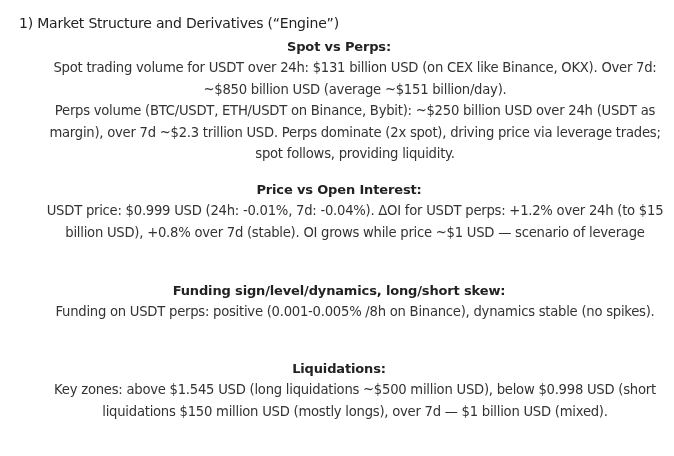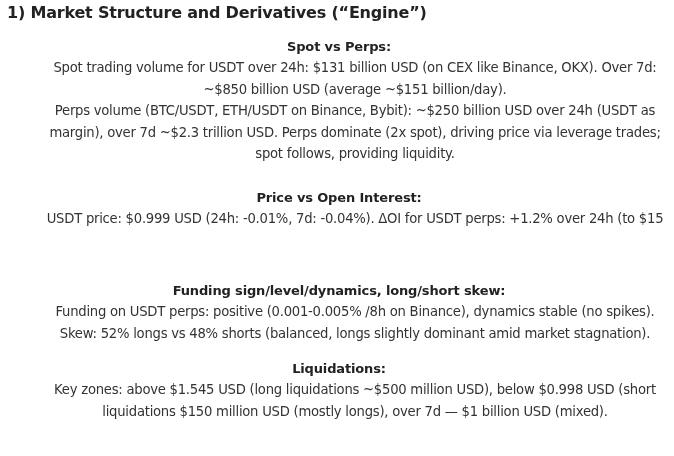--- a/index.html
+++ b/index.html
@@ -8,24 +8,24 @@
     background: #ffffff;
   }
   body {
     width: 674px;
     height: 456px;
     overflow: hidden;
     font-family: "DejaVu Sans", "Liberation Sans", sans-serif;
     color: #2b2b2b;
   }
   .title {
-    font-size: 16px;
-    font-weight: bold;
+    font-size: 14px;
+    font-weight: normal;
     color: #222;
-    margin: 0;
+    margin: 12px;
     position: absolute;
     left: 7px;
     top: 3px;
     letter-spacing: -0.2px;
     white-space: nowrap;
   }
   .section {
     position: absolute;
     left: 7px;
     width: 664px;
@@ -62,32 +62,32 @@
   <h3>Spot vs Perps:</h3>
   <p>
     <span class="line">Spot trading volume for USDT over 24h: $131 billion USD (on CEX like Binance, OKX). Over 7d:</span>
     <span class="line">~$850 billion USD (average ~$151 billion/day).</span>
     <span class="line">Perps volume (BTC/USDT, ETH/USDT on Binance, Bybit): ~$250 billion USD over 24h (USDT as</span>
     <span class="line">margin), over 7d ~$2.3 trillion USD. Perps dominate (2x spot), driving price via leverage trades;</span>
     <span class="line">spot follows, providing liquidity.</span>
   </p>
 </div>
 
-<div class="section" style="top:187px;">
+<div class="section" style="top:179px;">
   <h3>Price vs Open Interest:</h3>
   <p>
     <span class="line">USDT price: $0.999 USD (24h: -0.01%, 7d: -0.04%). ΔOI for USDT perps: +1.2% over 24h (to $15</span>
+    <span class="line">billion USD), +0.8% over 7d (stable). OI grows while price ~$1 USD — scenario of leverage</span>
   </p>
 </div>
 
 <div class="section" style="top:280px;">
   <h3>Funding sign/level/dynamics, long/short skew:</h3>
   <p>
     <span class="line">Funding on USDT perps: positive (0.001-0.005% /8h on Binance), dynamics stable (no spikes).</span>
-    <span class="line">Skew: 52% longs vs 48% shorts (balanced, longs slightly dominant amid market stagnation).</span>
   </p>
 </div>
 
 <div class="section" style="top:358px;">
   <h3>Liquidations:</h3>
   <p>
     <span class="line">Key zones: above $1.545 USD (long liquidations ~$500 million USD), below $0.998 USD (short</span>
     <span class="line">liquidations $150 million USD (mostly longs), over 7d — $1 billion USD (mixed).</span>
   </p>
 </div>

